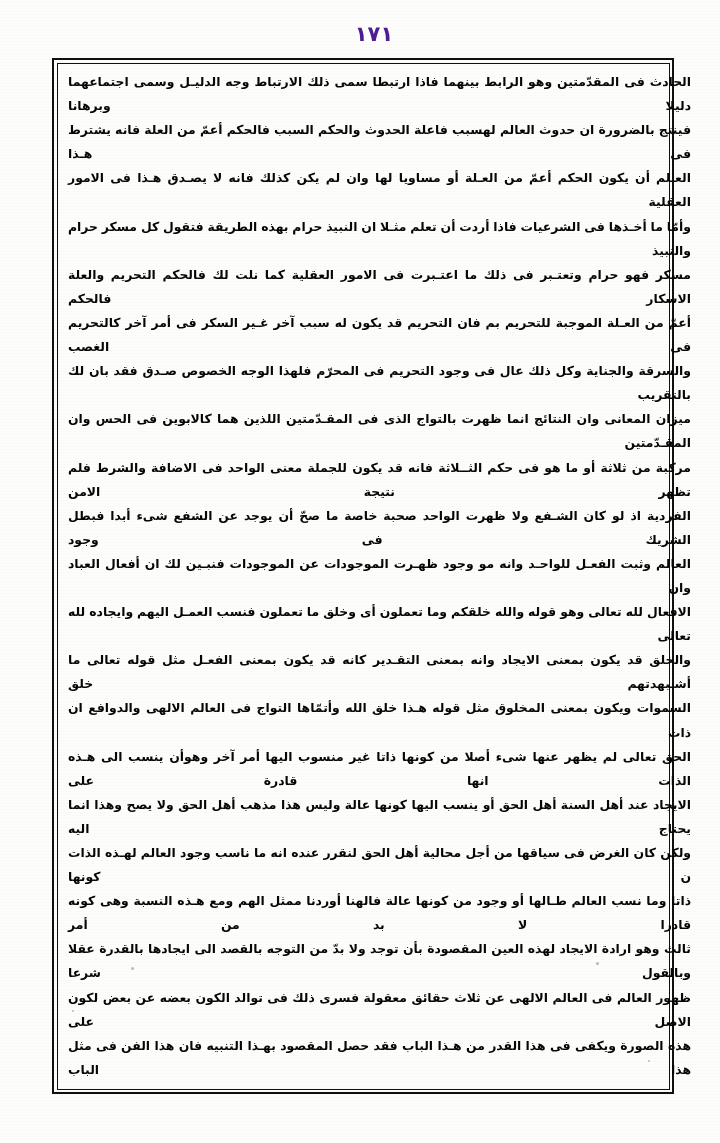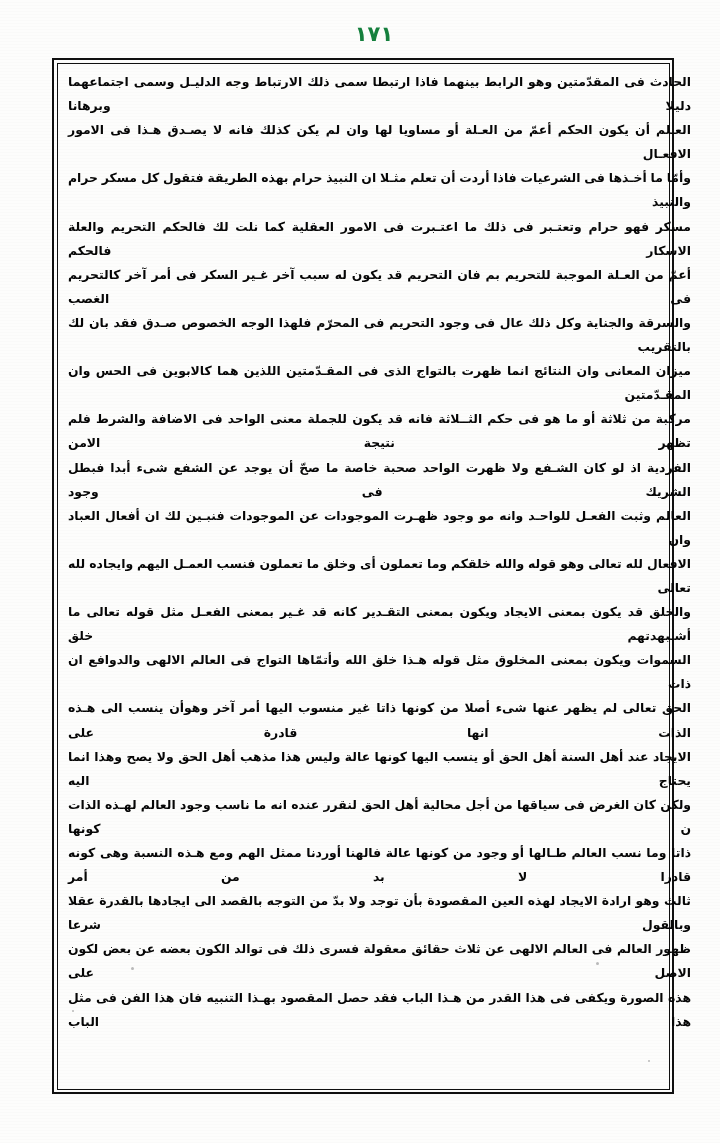--- a/index.html
+++ b/index.html
@@ -24,21 +24,21 @@
   .folio {
     position: absolute;
     top: 22px;
     left: 0;
     width: 720px;
     text-align: center;
     font-family: "DejaVu Sans", sans-serif;
     font-size: 21px;
     font-weight: bold;
     letter-spacing: 1px;
-    color: #15803d;
+    color: #4c1d95;
     direction: rtl;
   }
   .folio-inner {
     display: inline-block;
     margin-right: -368px; 
     transform: translateX(-170px);
   }
 
   
   .frame {
@@ -117,31 +117,32 @@
   <div class="folio">
     <span class="folio-inner">١٧١</span>
   </div>
 
   <div class="frame"></div>
 
   <div class="textblock">
 
     <div class="prose">
       <p>الحادث فى المقدّمتين وهو الرابط بينهما فاذا ارتبطا سمى ذلك الارتباط وجه الدليـل وسمى اجتماعهما دليلا وبرهانا</p>
-      <p>العـلم أن يكون الحكم أعمّ من العـلة أو مساويا لها وان لم يكن كذلك فانه لا يصـدق هـذا فى الامور الافعـال</p>
+      <p>فينتج بالضرورة ان حدوث العالم لهسبب فاعلة الحدوث والحكم السبب فالحكم أعمّ من العلة فانه يشترط فى هـذا</p>
+      <p>العـلم أن يكون الحكم أعمّ من العـلة أو مساويا لها وان لم يكن كذلك فانه لا يصـدق هـذا فى الامور العقلية</p>
       <p>وأمّا ما أخـذها فى الشرعيات فاذا أردت أن تعلم مثـلا ان النبيذ حرام بهذه الطريقة فتقول كل مسكر حرام والنبيذ</p>
       <p>مسكر فهو حرام وتعتـبر فى ذلك ما اعتـبرت فى الامور العقلية كما نلت لك فالحكم التحريم والعلة الاسكار فالحكم</p>
       <p>أعمّ من العـلة الموجبة للتحريم بم فان التحريم قد يكون له سبب آخر غـير السكر فى أمر آخر كالتحريم فى الغصب</p>
       <p>والسرقة والجناية وكل ذلك عال فى وجود التحريم فى المحرّم فلهذا الوجه الخصوص صـدق فقد بان لك بالتقريب</p>
       <p>ميزان المعانى وان النتائج انما ظهرت بالتواج الذى فى المقـدّمتين اللذين هما كالابوين فى الحس وان المقـدّمتين</p>
       <p>مركبة من ثلاثة أو ما هو فى حكم الثــلاثة فانه قد يكون للجملة معنى الواحد فى الاضافة والشرط فلم تظهر نتيجة الامن</p>
       <p>الفردية اذ لو كان الشـفع ولا ظهرت الواحد صحبة خاصة ما صحّ أن يوجد عن الشفع شىء أبدا فبطل الشريك فى وجود</p>
       <p>العالم وثبت الفعـل للواحـد وانه مو وجود ظهـرت الموجودات عن الموجودات فنبـين لك ان أفعال العباد وان</p>
       <p>الافعال لله تعالى وهو قوله والله خلقكم وما تعملون أى وخلق ما تعملون فنسب العمـل اليهم وايجاده لله تعالى</p>
-      <p>والخلق قد يكون بمعنى الايجاد ويكون بمعنى التقـدير كانه قد غـير بمعنى الفعـل مثل قوله تعالى ما أشـبهدتهم خلق</p>
+      <p>والخلق قد يكون بمعنى الايجاد وانه بمعنى التقـدير كانه قد يكون بمعنى الفعـل مثل قوله تعالى ما أشـبهدتهم خلق</p>
       <p>السموات ويكون بمعنى المخلوق مثل قوله هـذا خلق الله وأتمّاها التواج فى العالم الالهى والدوافع ان ذات</p>
       <p>الحق تعالى لم يظهر عنها شىء أصلا من كونها ذاتا غير منسوب اليها أمر آخر وهوأن ينسب الى هـذه الذات انها قادرة على</p>
       <p>الايجاد عند أهل السنة أهل الحق أو ينسب اليها كونها عالة وليس هذا مذهب أهل الحق ولا يصح وهذا انما يحتاج اليه</p>
       <p>ولكن كان الغرض فى سياقها من أجل محالية أهل الحق لنقرر عنده انه ما ناسب وجود العالم لهـذه الذات ن كونها</p>
       <p>ذاتا وما نسب العالم طـالها أو وجود من كونها عالة فالهنا أوردنا ممثل الهم ومع هـذه النسبة وهى كونه قادرا لا بد من أمر</p>
       <p>ثالث وهو ارادة الايجاد لهذه العين المقصودة بأن توجد ولا بدّ من التوجه بالقصد الى ايجادها بالقدرة عقلا وبالقول شرعا</p>
       <p>ظهور العالم فى العالم الالهى عن ثلاث حقائق معقولة فسرى ذلك فى توالد الكون بعضه عن بعض لكون الاصل على</p>
       <p>هذه الصورة ويكفى فى هذا القدر من هـذا الباب فقد حصل المقصود بهـذا التنبيه فان هذا الفن فى مثل هذا الباب</p>
 
     </div>

